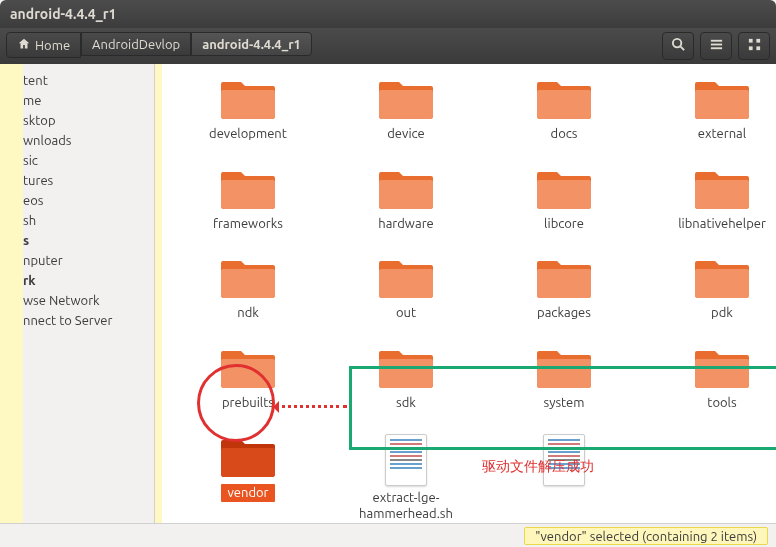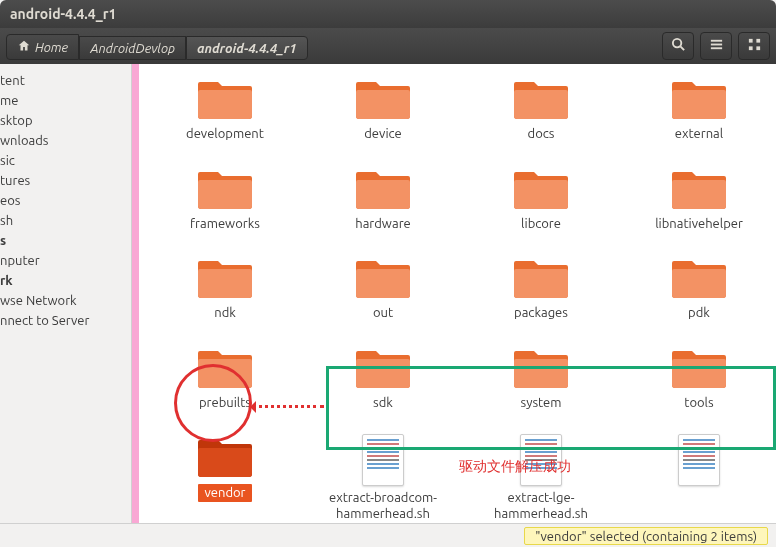--- a/index.html
+++ b/index.html
@@ -1,29 +1,29 @@
 <!DOCTYPE html>
 <html><head>
   <meta charset="utf-8">
   <style>
     * { margin: 0; padding: 0; box-sizing: border-box; font-family: Ubuntu, "Segoe UI", sans-serif; }
     body { width: 776px; height: 547px; overflow: hidden; background: #f2f1f0; position: relative; }
     
     .titlebar { height: 28px; background: linear-gradient(#4c4c4c, #3c3c3c); color: #dfdbd2; display: flex; align-items: center; padding: 0 10px; font-size: 14px; font-weight: bold; border-radius: 6px 6px 0 0; }
     
     .toolbar { height: 36px; background: linear-gradient(#4b4b4b, #3a3a3a); display: flex; align-items: center; padding: 0 6px; gap: 0; }
-    .pathbar { display: flex; align-items: flex-end; height: 28px; font-style: italic; }
+    .pathbar { display: flex; align-items: flex-start; height: 28px; }
     .path-btn { background: linear-gradient(#4a4a4a, #3a3a3a); color: #dfdbd2; border: 1px solid #2a2a2a; padding: 4px 10px; font-size: 13px; display: flex; align-items: center; gap: 4px; cursor: pointer; }
     .path-btn.first { border-radius: 4px 0 0 4px; }
     .path-btn.active { background: linear-gradient(#555, #444); font-weight: bold; }
     .path-btn.last { border-radius: 0 4px 4px 0; }
     .toolbar-right { margin-left: auto; display: flex; gap: 6px; }
     .tool-btn { width: 32px; height: 28px; background: linear-gradient(#4a4a4a, #3a3a3a); border: 1px solid #2a2a2a; border-radius: 4px; color: #dfdbd2; display: flex; align-items: center; justify-content: center; cursor: pointer; }
     
-    .main { display: flex; height: calc(547px - 28px - 36px - 24px); background: #f9a8d4; }
+    .main { display: flex; height: calc(547px - 28px - 36px - 24px); background: #fef9c3; padding-left: 23px; }
     
     .sidebar { width: 132px; background: #f2f1f0; border-right: 1px solid #d0d0d0; padding: 6px 0; font-size: 13px; color: #3c3c3c; overflow: hidden; }
     .sidebar-item { padding: 3px 6px 3px 0; white-space: nowrap; cursor: pointer; }
     .sidebar-item.bold { font-weight: bold; }
     
     .content { flex: 1; background: #fff; padding: 12px 10px; overflow: hidden; position: relative; margin-left: 7px; }
     .grid { display: grid; grid-template-columns: repeat(4, 152px); gap: 24px 6px; }
     .item { display: flex; flex-direction: column; align-items: center; width: 152px; cursor: pointer; }
     .folder-icon { width: 56px; height: 46px; position: relative; }
     .folder-icon svg { width: 100%; height: 100%; }
@@ -240,33 +240,20 @@
           <div class="file-icon">
     <div class="file-line"></div>
             <div class="file-line r"></div>
             <div class="file-line g"></div>
     <div class="file-line"></div>
             <div class="file-line r"></div>
             <div class="file-line g"></div>
     <div class="file-line"></div>
             <div class="file-line"></div>
   </div>
-          <div class="item-label">extract-broadcom-hammerhead.sh</div>
-        </div>
-        <div class="item">
-          <div class="file-icon">
-    <div class="file-line"></div>
-            <div class="file-line r"></div>
-            <div class="file-line g"></div>
-    <div class="file-line"></div>
-            <div class="file-line r"></div>
-            <div class="file-line g"></div>
-    <div class="file-line"></div>
-            <div class="file-line"></div>
-  </div>
           <div class="item-label">extract-lge-hammerhead.sh</div>
         </div>
         <div class="item">
           <div class="file-icon">
     <div class="file-line"></div>
             <div class="file-line r"></div>
             <div class="file-line g"></div>
     <div class="file-line"></div>
             <div class="file-line r"></div>
             <div class="file-line g"></div>

